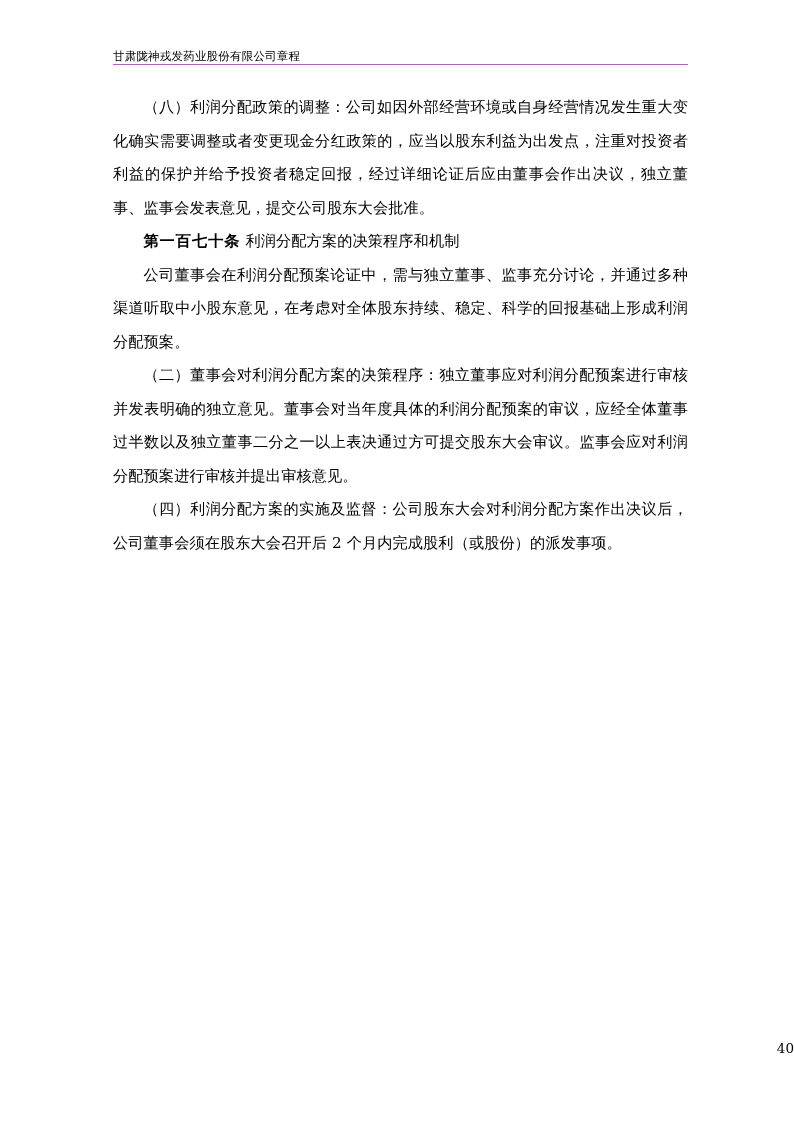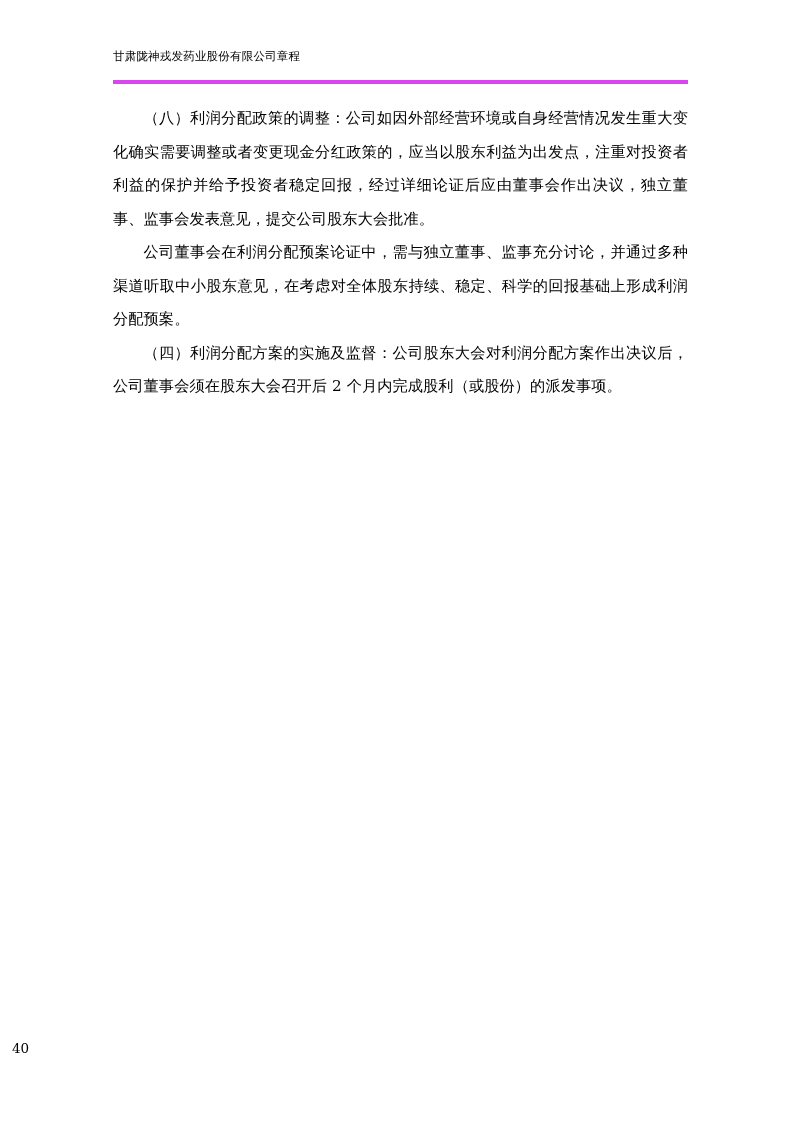--- a/index.html
+++ b/index.html
@@ -21,69 +21,74 @@
   .content {
     position: absolute;
     left: 113px;
     top: 48px;
     width: 575px;
   }
   .header {
     font-family: "DejaVu Serif", "Liberation Serif", serif;
     font-size: 11.5px;
     line-height: 1.4;
-    padding-bottom: 16px;
-    border-bottom: 4px solid #d946ef;
+    padding-bottom: 0;
+    border-bottom: 1px solid #d946ef;
     letter-spacing: 0.2px;
     white-space: nowrap;
   }
   .body-text {
-    margin-top: 18px;
+    margin-top: 26px;
   }
   p {
     margin: 0 0 0 0;
     font-size: 15.2px;
     line-height: 33.5px;
     text-align: justify;
     text-justify: inter-ideograph;
     text-indent: 2em;
     letter-spacing: 0.1px;
   }
   .artnum {
     font-weight: bold;
     letter-spacing: 1px;
   }
   .footer {
     position: absolute;
-    left: 12px;
+    left: 4px;
     right: 0;
     top: 1040px;
-    text-align: left;
+    text-align: right;
     font-size: 13.5px;
     font-family: "DejaVu Serif", "Liberation Serif", serif;
   }
 </style>
 </head>
 <body>
 
 <div class="page">
 
   <div class="content">
 
     <div class="header">甘肃陇神戎发药业股份有限公司章程</div>
 
     <div class="body-text">
 
       <p>（八）利润分配政策的调整：公司如因外部经营环境或自身经营情况发生重大变化确实需要调整或者变更现金分红政策的，应当以股东利益为出发点，注重对投资者利益的保护并给予投资者稳定回报，经过详细论证后应由董事会作出决议，独立董事、监事会发表意见，提交公司股东大会批准。</p>
 
 
+      <p>
+        <span class="artnum">第一百七十条</span>
+        <span>利润分配方案的决策程序和机制</span>
+      </p>
 
 
       <p>公司董事会在利润分配预案论证中，需与独立董事、监事充分讨论，并通过多种渠道听取中小股东意见，在考虑对全体股东持续、稳定、科学的回报基础上形成利润分配预案。</p>
 
+      <p>（二）董事会对利润分配方案的决策程序：独立董事应对利润分配预案进行审核并发表明确的独立意见。董事会对当年度具体的利润分配预案的审议，应经全体董事过半数以及独立董事二分之一以上表决通过方可提交股东大会审议。监事会应对利润分配预案进行审核并提出审核意见。</p>
 
 
       <p>（四）利润分配方案的实施及监督：公司股东大会对利润分配方案作出决议后，公司董事会须在股东大会召开后 2 个月内完成股利（或股份）的派发事项。</p>
 
 
     </div>
   </div>
 
   <div class="footer">40</div>
 

